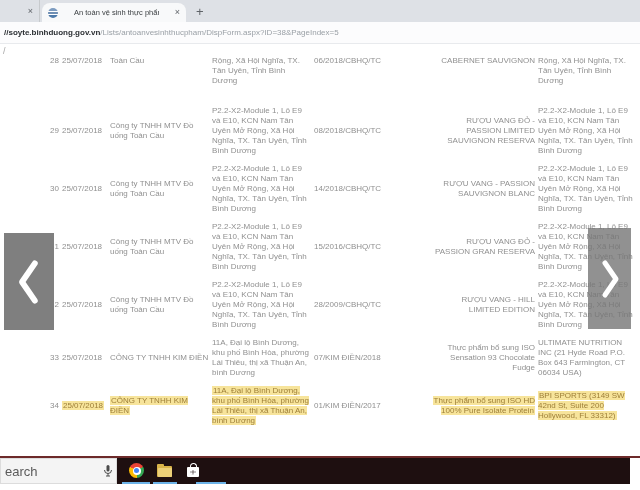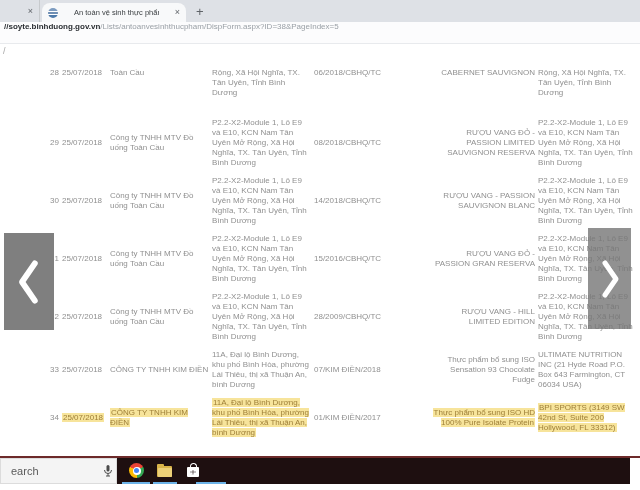--- a/index.html
+++ b/index.html
@@ -9,47 +9,47 @@
   
   .tabbar { position:absolute; top:0; left:0; width:640px; height:22px; background:#dee1e6; display:flex; align-items:flex-end; }
   .tab-stub { position:relative; width:40px; height:22px; display:flex; align-items:center; justify-content:flex-end; padding-right:6px; color:#5f6368; font-size:9px; border-right:1px solid #c7cacd; }
   .tab-active { width:144px; height:19px; background:#f8f9fa; border-radius:8px 8px 0 0; display:flex; align-items:center; gap:16px; padding:0 6px; margin-left:2px; }
   .tab-title { flex:1; font-size:7.5px; color:#3c4043; white-space:nowrap; overflow:hidden; }
   .favicon { width:10px; height:10px; border-radius:50%; flex:0 0 auto;
     background:linear-gradient(#7d9cc0 0 30%, #ffffff 30% 42%, #6f8fb4 42% 60%, #ffffff 60% 72%, #4f7bab 72% 100%); }
   .tab-close { font-size:9px; color:#5f6368; line-height:1; cursor:default; }
   .newtab { font-size:13px; color:#5f6368; margin:0 0 3px 10px; }
 
-  .toolbar { position:absolute; top:22px; left:0; width:640px; height:22px; background:#fcfcfd; border-bottom:1px solid #e8eaed; display:flex; align-items:flex-start; }
+  .toolbar { position:absolute; top:22px; left:0; width:640px; height:22px; background:#fcfcfd; border-bottom:1px solid #e8eaed; display:flex; align-items:center; }
   .urltext { font-size:8px; padding-left:4px; white-space:nowrap; overflow:hidden; color:#9aa0a6; }
   .urltext b { color:#2b2f33; font-weight:bold; }
 
   
   .content { position:absolute; top:44px; left:0; width:640px; height:412px; background:#fff; overflow:hidden; }
   .stray { position:absolute; top:2px; left:3px; font-size:9px; color:#a8a8a8; }
 
-  table.results { position:absolute; left:36px; top:20px; width:602px; border-collapse:collapse; table-layout:fixed; }
+  table.results { position:absolute; left:36px; top:8px; width:602px; border-collapse:collapse; table-layout:fixed; }
   table.results td { vertical-align:middle; font-size:8px; line-height:10px; color:#909090; padding:4px 3px 4px 0; word-wrap:break-word; }
   td.c-num   { text-align:right; padding-right:3px; }
   td.c-date  { padding-left:9px;margin-left:24px; }
   td.c-reg   { padding-left:14px;margin-left:26px; }
   td.c-product { padding-right:14px;text-align:right; }
   td.c-addr2 { padding-right:20px; }
   tr.cut td { vertical-align:top; padding-bottom:16px; }
   .hl { background:#f7e49b; color:#9e7f38; padding:0 1px; }
 
   .nav-arrow { position:absolute; display:flex; align-items:center; justify-content:center; }
   .nav-prev { left:4px; top:189px; width:50px; height:97px; background:#7f7f7f; }
   .nav-next { left:588px; top:184px; width:43px; height:101px; background:rgba(118,118,118,0.8); }
 
   
   .redline { position:absolute; top:456px; left:0; width:640px; height:2px; background:#6d2a2a; }
   .taskbar { position:absolute; top:458px; left:0; width:640px; height:26px; }
   .searchbox { position:absolute; left:0; top:0; width:117px; height:26px; background:#f4f4f4; border:1px solid #dcdcdc; display:flex; align-items:center; }
-  .searchtext { font-size:11px; color:#5a5a5a; padding-left:10px; flex:1; }
+  .searchtext { font-size:13px; color:#5a5a5a; padding-left:4px; flex:1; }
   .darkbar { position:absolute; left:117px; top:0; width:513px; height:26px; background:#1e0f10; }
   .tb-icon { position:absolute; top:5px; width:16px; height:16px; }
   .chrome-outer { width:15px; height:15px; border-radius:50%; background:conic-gradient(from -60deg, #ea4335 0 120deg, #34a853 120deg 240deg, #fbbc05 240deg 360deg); display:flex; align-items:center; justify-content:center; }
   .chrome-mid { width:8px; height:8px; border-radius:50%; background:#fff; display:flex; align-items:center; justify-content:center; }
   .chrome-core { width:5.5px; height:5.5px; border-radius:50%; background:#4285f4; }
   .folder-back { position:absolute; top:3px; left:0; width:15px; height:11px; background:#d9b44a; border-radius:1px; }
   .folder-tab { position:absolute; top:1px; left:0; width:7px; height:4px; background:#d9b44a; border-radius:1px 1px 0 0; }
   .folder-front { position:absolute; top:5px; left:1px; width:14px; height:9px; background:#ecd078; border-radius:1px; }
   .bag-handle { position:absolute; top:0px; left:3.5px; width:7px; height:5px; border:1.5px solid #fff; border-bottom:none; border-radius:4px 4px 0 0; }
   .bag-body { position:absolute; top:4px; left:1px; width:12px; height:10px; background:#fff; border-radius:1px; display:flex; align-items:center; justify-content:center; }

